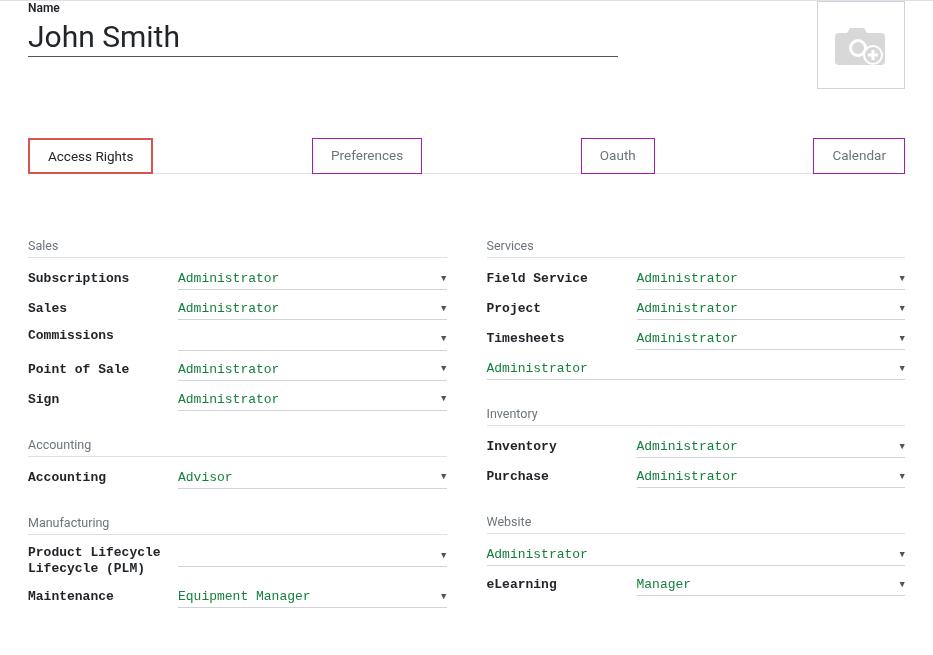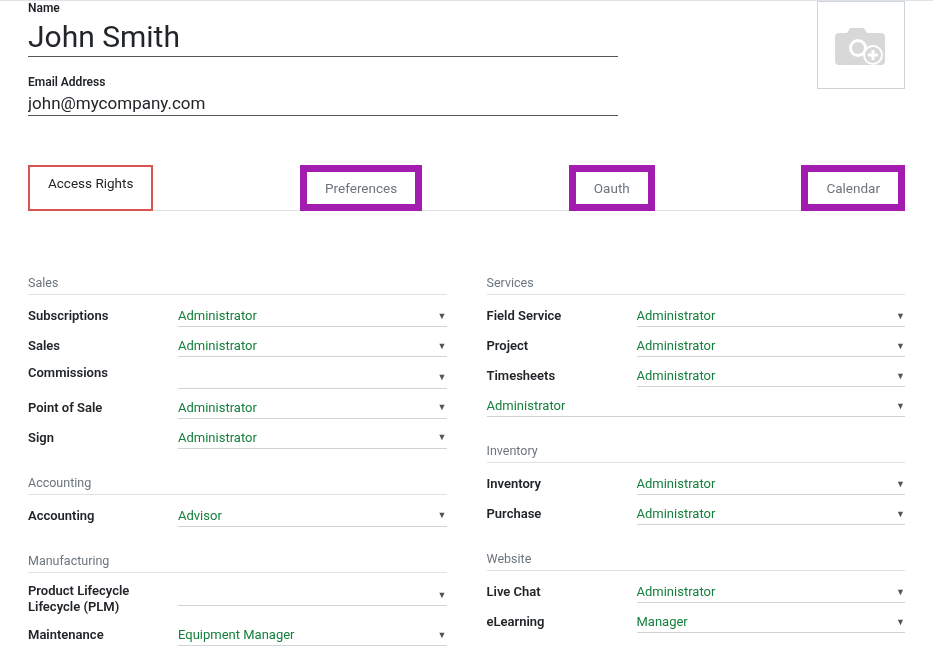--- a/index.html
+++ b/index.html
@@ -80,21 +80,21 @@
     position: relative;
     top: 1px;
     background: #fff;
   }
   .tab.active {
     border: 2px solid #d9534f;
     color: #212529;
     background: #fff;
   }
   .tab.inactive {
-    border: 7px solid #a21caf;
+    border: 1px solid #a21caf;
     color: #6c757d;
   }
 
   .rights {
     display: flex;
     gap: 40px;
     margin-top: 64px;
   }
   .col {
     flex: 1;
@@ -106,20 +106,21 @@
     border-bottom: 1px solid #dee2e6;
     padding-bottom: 4px;
     margin-bottom: 10px;
     margin-top: 26px;
   }
   .section-title.first { margin-top: 0; }
   .row {
     display: flex;
     align-items: baseline;
     margin-bottom: 8px;
+    font-family: Liberation Mono, monospace;
   }
   .row-label {
     width: 150px;
     font-size: 13px;
     font-weight: 600;
     color: #212529;
     padding-right: 8px;
     line-height: 1.3;
   }
   .select {
@@ -142,24 +143,20 @@
   }
 </style>
 </head>
 <body>
 
 <div class="page">
   <div class="header-area">
     <div class="fields-col">
       <div class="field-label">Name</div>
       <input class="name-input" type="text" value="John Smith" style="">
-      <div class="email-wrap">
-        <div class="field-label">Email Address</div>
-        <input class="email-input" type="text" value="john@mycompany.com" style="">
-      </div>
     </div>
     <div class="photo-col">
       <div class="photo-box">
         <span class="photo-icon">
           <svg width="52" height="44" viewBox="0 0 52 44">
             <path fill="#d8d8d8" d="M4 10 h8 l3 -5 h14 l3 5 h14 a4 4 0 0 1 4 4 v24 a4 4 0 0 1 -4 4 h-42 a4 4 0 0 1 -4 -4 v-24 a4 4 0 0 1 4 -4 z"></path>
             <circle cx="23" cy="25" r="9" fill="#fff"></circle>
             <circle cx="23" cy="25" r="6" fill="#d8d8d8"></circle>
             <circle cx="38" cy="32" r="9" fill="#d8d8d8" stroke="#fff" stroke-width="2"></circle>
             <rect x="36.5" y="27" width="3" height="10" fill="#fff"></rect>
@@ -285,21 +282,20 @@
       <div class="row">
         <div class="row-label">Purchase</div>
         <div class="select">
           <span class="select-value">Administrator</span>
           <span class="caret">▼</span>
         </div>
       </div>
 
       <div class="section-title">Website</div>
       <div class="row">
-        <div class="row-label">Live Chat</div>
         <div class="select">
           <span class="select-value">Administrator</span>
           <span class="caret">▼</span>
         </div>
       </div>
       <div class="row">
         <div class="row-label">eLearning</div>
         <div class="select">
           <span class="select-value">Manager</span>
           <span class="caret">▼</span>

